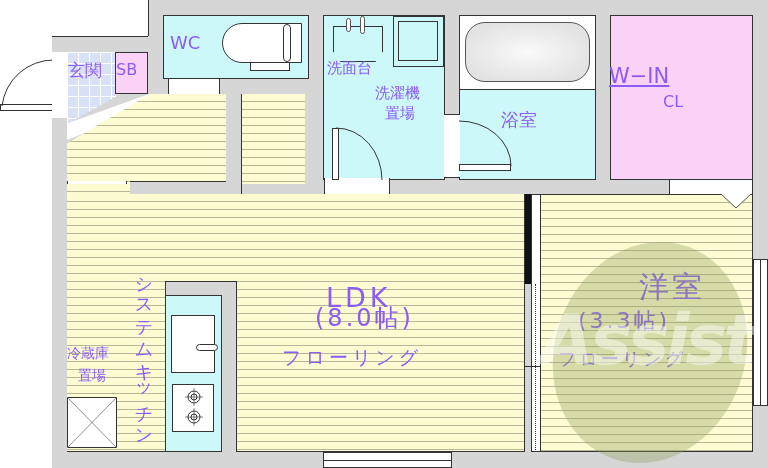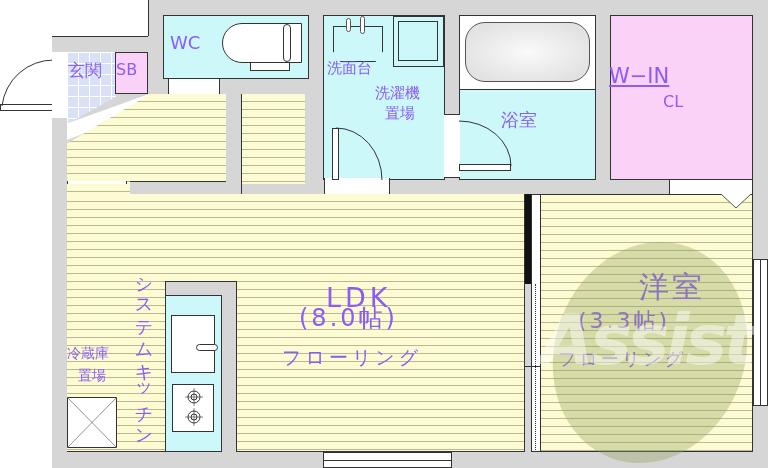--- a/index.html
+++ b/index.html
@@ -91,21 +91,21 @@
 </svg>
 
 <div class="abs pink" style="left:610px;top:15px;width:143px;height:165px;"></div>
 <span class="lbl" style="left:609px;top:66px;font-size:21px;text-decoration:underline;">W−IN</span>
 <span class="lbl" style="left:663px;top:94px;font-size:16px;">CL</span>
 <div class="abs opening" style="left:669px;top:179px;width:84px;height:16px;border-width:1px;"></div>
 
 <div class="abs floor" style="left:67px;top:194px;width:458px;height:258px;border-right:1px solid #333;border-bottom:1px solid #333;"></div>
 <div class="abs floor" style="left:67px;top:184px;width:63px;height:12px;"></div>
 <span class="lbl" style="left:326px;top:266px;font-size:27px;letter-spacing:4px;margin-top:18px;">LDK</span>
-<span class="lbl" style="left:299px;top:306px;font-size:24px;letter-spacing:3px;">(8.0帖)</span>
+<span class="lbl" style="left:315px;top:306px;font-size:24px;letter-spacing:3px;">(8.0帖)</span>
 <span class="lbl" style="left:282px;top:348px;font-size:19px;letter-spacing:4px;">フローリング</span>
 
 <div class="abs wall" style="left:165px;top:281px;width:72px;height:171px;border:1px solid #333;border-bottom:none;"></div>
 <div class="abs" style="left:165px;top:295px;width:57px;height:157px;background:#ccf8fa;border:1.2px solid #333;"></div>
 <div class="abs" style="left:171px;top:315px;width:44px;height:58px;background:#fff;border:1px solid #333;"></div>
 <div class="abs" style="left:196px;top:344px;width:22px;height:7px;background:#fff;border:1px solid #333;border-radius:4px;"></div>
 <div class="abs" style="left:172px;top:384px;width:42px;height:48px;background:#fff;border:1px solid #333;"></div>
 <svg style="left:182px;top:386px;" width="24" height="44">
   <circle cx="12" cy="11" r="6" fill="none" stroke="#333"></circle>
     <circle cx="12" cy="11" r="3" fill="none" stroke="#333"></circle>

